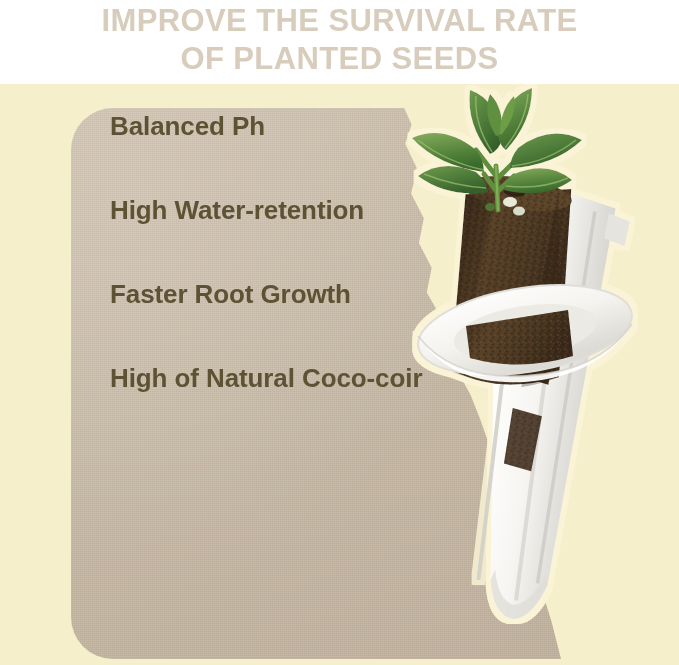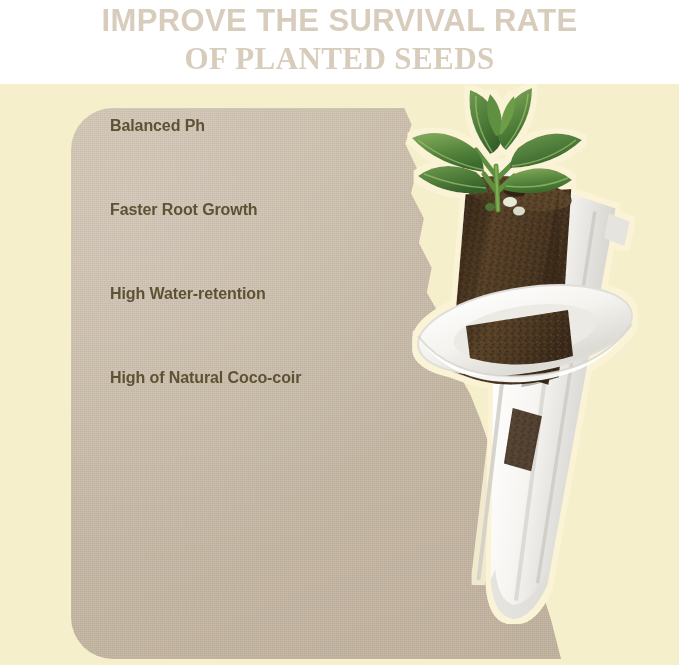--- a/index.html
+++ b/index.html
@@ -42,21 +42,20 @@
     font-weight: bold;
     font-size: 31px;
     line-height: 38px;
     letter-spacing: 0.4px;
     color: #d8cdbc;
     text-transform: uppercase;
     white-space: nowrap;
   }
   .headline-line-2 {
     display: block;
-    font-family: Liberation Serif, serif;
   }
 
   
   .cream-bg {
     position: absolute;
     left: 0;
     top: 84px;
     width: 679px;
     height: 581px;
     background: #f5efcb;
@@ -131,21 +130,21 @@
     z-index: 3;
   }
   .feature-item {
     height: 84px;
     display: flex;
     align-items: center;
   }
   .feature-label {
     font-family: "Liberation Sans", sans-serif;
     font-weight: bold;
-    font-size: 16px;
+    font-size: 26px;
     letter-spacing: -0.1px;
     color: #5e5235;
     white-space: nowrap;
   }
 
   
   .product {
     position: absolute;
     left: 392px;
     top: 80px;
@@ -166,24 +165,24 @@
     <div class="panel">
       <div class="panel-grain"></div>
     </div>
   </div>
 
   <div class="feature-list">
     <div class="feature-item">
       <span class="feature-label">Balanced Ph</span>
     </div>
     <div class="feature-item">
+      <span class="feature-label">High Water-retention</span>
+    </div>
+    <div class="feature-item">
       <span class="feature-label">Faster Root Growth</span>
-    </div>
-    <div class="feature-item">
-      <span class="feature-label">High Water-retention</span>
     </div>
     <div class="feature-item">
       <span class="feature-label">High of Natural Coco-coir</span>
     </div>
   </div>
 
   <div class="product">
     <svg width="287" height="560" viewBox="0 0 287 560" xmlns="http://www.w3.org/2000/svg">
       <defs>
         <linearGradient id="plugGrad" x1="0" y1="0" x2="1" y2="0.3">

